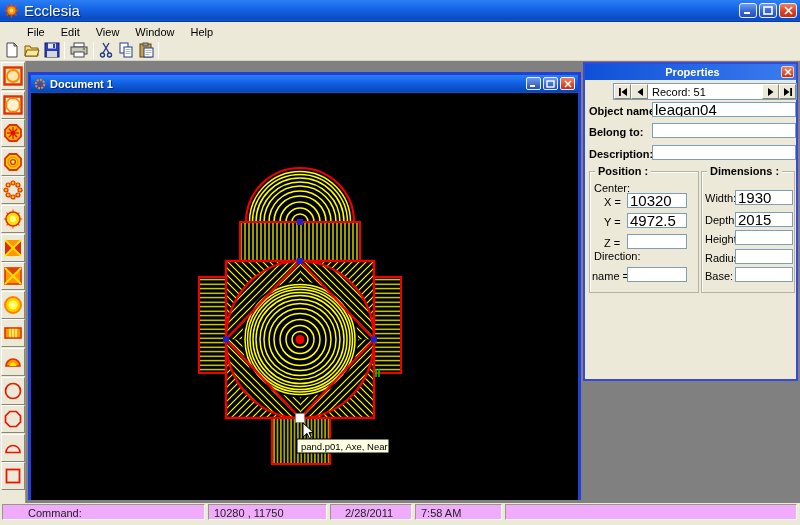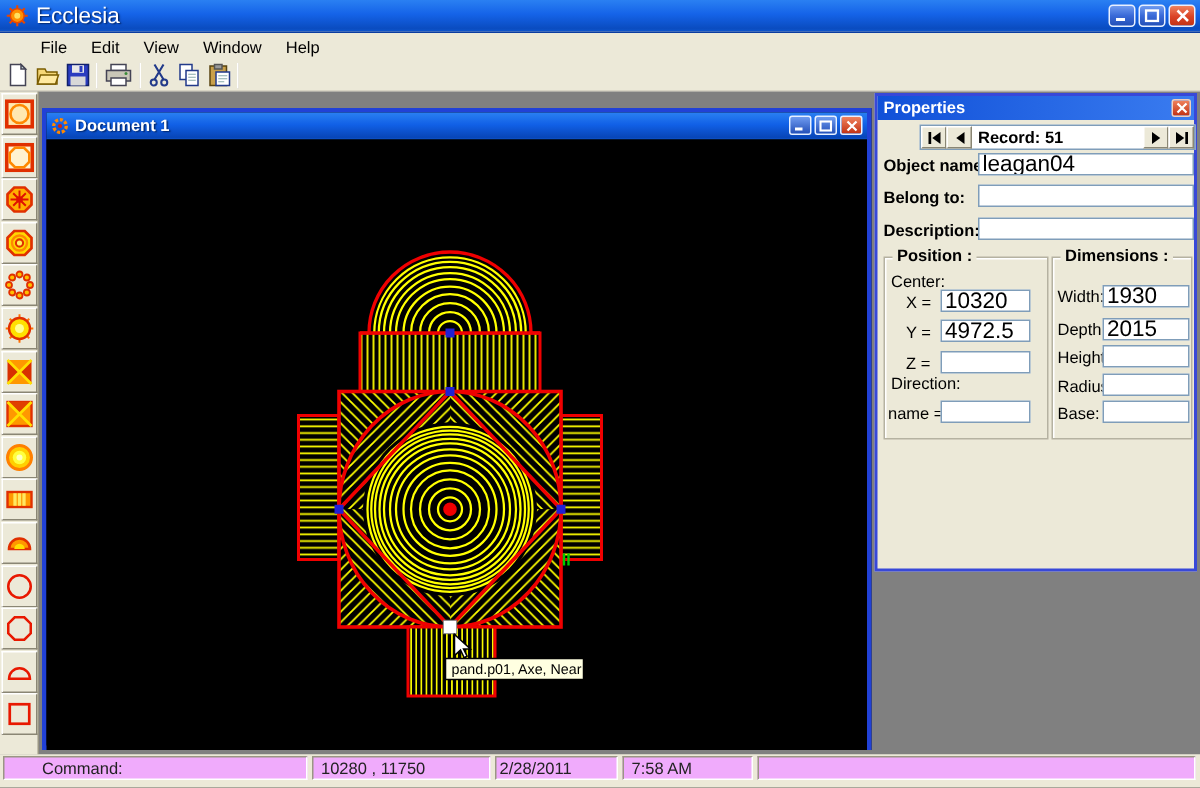--- a/index.html
+++ b/index.html
@@ -51,31 +51,31 @@
   .docbtns { position:absolute; right:3px; top:2px; display:flex; gap:2px; }
   .docbtn { width:15px; height:13px; border-radius:2px; border:1px solid #e8f0ff;
     background:linear-gradient(180deg,#6f9bf0,#2450b8); display:flex; align-items:center; justify-content:center; }
   .docbtn.close { background:linear-gradient(180deg,#f0825e,#c23214); }
   .canvas { position:absolute; left:0; top:18px; width:547px; height:407px; background:#000; }
 
   
   .props { position:absolute; left:583px; top:62px; width:215px; height:319px;
     background:#ECE9D8; border:2px solid #3848D8; }
   .propstitle { position:absolute; left:0; top:0; width:211px; height:16px;
-    background:linear-gradient(90deg,#1050d8,#3a7cf0); display:flex; align-items:center; padding-left:4px; }
+    background:linear-gradient(90deg,#1050d8,#3a7cf0); display:flex; align-items:center; padding-left:4px;justify-content:center; }
   .propstitle .title { color:#fff; font-weight:bold; font-size:11px; }
   .propsclose { position:absolute; right:2px; top:2px; width:13px; height:12px; border-radius:2px;
     border:1px solid #f0d0c0; background:linear-gradient(180deg,#f0825e,#c23214);
     display:flex; align-items:center; justify-content:center; }
 
   .recnav { position:absolute; left:28px; top:19px; width:184px; height:17px; background:#fff;
     border:1px solid #7F9DB9; display:flex; align-items:center; }
   .recbtn { width:17px; height:15px; background:#ECE9D8; border:1px solid;
     border-color:#fff #8a8674 #8a8674 #fff; display:flex; align-items:center; justify-content:center; }
-  .reclabel { flex:1; padding-left:4px; font-size:11px;font-weight:bold; }
+  .reclabel { flex:1; padding-left:4px; font-size:11px; }
 
   .plabel { position:absolute; font-weight:bold; color:#000; }
   .pinput { position:absolute; height:15px; border:1px solid #7F9DB9; background:#fff;
     font-family:"Liberation Sans",sans-serif; font-size:15px; padding:0 2px; }
 
   .groupbox { position:absolute; border:1px solid #b5b2a1; box-shadow:1px 1px 0 #fff inset; }
   .grouplabel { position:absolute; top:-7px; left:5px; background:#ECE9D8; padding:0 3px;
     font-weight:bold; }
   .glabel { position:absolute; color:#000; }
 
@@ -522,21 +522,21 @@
     <input class="pinput" style="left: 150px; top: 203px; width: 58px;" value="">
   </div>
 
   <div class="statusbar">
     <div class="spanel" style="left:2px;width:203px;padding-left:25px">
       <span>Command:</span>
     </div>
     <div class="spanel" style="left:208px;width:119px;padding-left:5px">
       <span>10280 , 11750</span>
     </div>
-    <div class="spanel" style="left:330px;width:82px;padding-left:2px">
+    <div class="spanel" style="left:330px;width:82px;padding-left:14px">
       <span>2/28/2011</span>
     </div>
     <div class="spanel" style="left:415px;width:87px;padding-left:5px">
       <span>7:58 AM</span>
     </div>
     <div class="spanel" style="left:505px;width:292px"></div>
   </div>
   <div class="bottomstrip"></div>
 
 </div>

